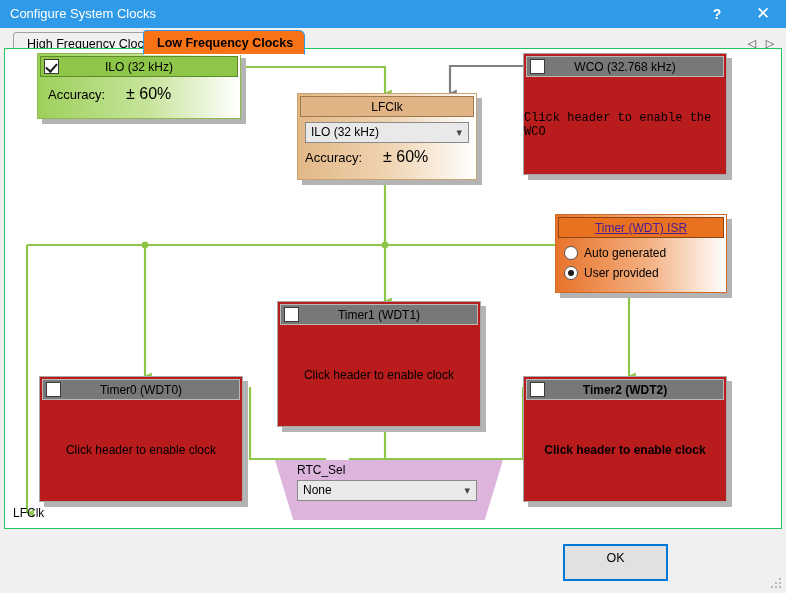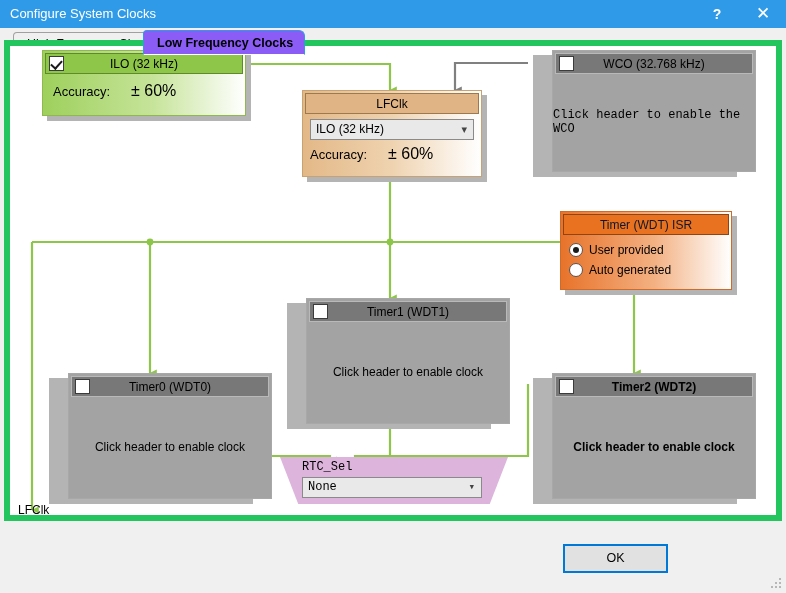--- a/index.html
+++ b/index.html
@@ -80,21 +80,21 @@
   #tab-hfc {
     left: 13px;
     background: #f0f0f0;
     color: #000;
   }
   #tab-lfc {
     left: 143px;
     top: 2px;
     height: 25px;
     line-height: 24px;
-    background: #8b5cf6;
+    background: #f97316;
     border-color: #2f9ae8;
     border-bottom: 1px solid #ffffff;
     font-weight: bold;
     z-index: 4;
   }
   #tab-arrows {
     position: absolute;
     right: 6px; top: 5px;
     width: 36px; height: 20px;
     font-size: 11px;
@@ -108,24 +108,24 @@
     line-height: 20px;
     text-align: center;
     cursor: default;
   }
   #tab-arrow-left  { left: 0; }
   #tab-arrow-right { left: 18px; }
 
   
   #canvas {
     position: absolute;
-    left: 4px; top: 40px;
+    left: 4px; top: 48px;
     width: 778px; height: 481px;
     background: #ffffff;
-    border: 6px solid #22c55e;
+    border: 1px solid #22c55e;
     box-sizing: border-box;
     overflow: hidden;
   }
   #canvas-inner {
     position: absolute;
     left: 0; top: 0;
     width: 776px; height: 479px;
   }
   #wire-layer {
     position: absolute;
@@ -195,21 +195,21 @@
     left: 0; top: 0;
     width: 100%; height: 100%;
     display: flex;
     align-items: center;
     justify-content: center;
     font-size: 12px;
     color: #000000;
   }
 
   
-  .block.gray .block-body { background: #a3a3a3; border-color: #a8a8a8; margin-left: 24px; }
+  .block.gray .block-body { background: #b91c1c; border-color: #a8a8a8; }
   .block.gray .block-header { background: #787878; border-color: #b9b9b9; color: #000; }
 
   
   #blk-ilo .block-body {
     background: linear-gradient(to right, #9ed05c 0%, #c7e49b 55%, #ffffff 100%);
     border-color: #8fb94f;
   }
   #blk-ilo .block-header {
     background: #8ec64a;
     border-color: #5e8a2a;
@@ -226,21 +226,22 @@
     color: #000;
   }
   
   #blk-isr .block-body {
     background: linear-gradient(to right, #e8732a 0%, #f3b183 55%, #ffffff 100%);
     border-color: #cf6a28;
   }
   #blk-isr .block-header {
     background: #e8721f;
     border-color: #8f4411;
-    color: #0f172a;
+    color: #4c1d95;
+    text-decoration: underline;
   }
 
   
   .row {
     display: flex;
     align-items: baseline;
     margin-top: 2px;
   }
   .row .lbl { width: 78px; font-size: 13px; }
   .row .val { font-size: 16px; }
@@ -334,21 +335,21 @@
   
   #footer {
     position: absolute;
     left: 0; top: 534px;
     width: 786px; height: 59px;
     background: #f0f0f0;
   }
   .dlg-btn {
     position: absolute;
     top: 10px;
-    width: 105px; height: 29px;
+    width: 105px; height: 37px;
     line-height: 27px;
     text-align: center;
     font-size: 12.5px;
     background: #e1e1e1;
     border: 1px solid #adadad;
     box-sizing: border-box;
     cursor: default;
     user-select: none;
   }
   #btn-ok {
@@ -488,27 +489,27 @@
       </div>
 
       <div class="block" id="blk-isr" style="left:550px; top:165px; width:172px; height:79px;">
         <div class="block-shadow"></div>
         <div class="block-body">
           <div class="block-header">
             <span>Timer (WDT) ISR</span>
           </div>
           <div style="padding:4px 0 0 8px;">
             <div class="radio-row">
+              <span class="radio"></span>
+              <span>Auto generated</span>
+            </div>
+            <div class="radio-row">
               <span class="radio on"></span>
               <span>User provided</span>
             </div>
-            <div class="radio-row">
-              <span class="radio"></span>
-              <span>Auto generated</span>
-            </div>
           </div>
         </div>
       </div>
 
       <div class="block gray" id="blk-timer1" style="left:272px; top:252px; width:204px; height:126px;">
         <div class="block-shadow"></div>
         <div class="block-body">
           <div class="block-header">
             <span class="hdr-check"></span>
             <span>Timer1 (WDT1)</span>
@@ -538,21 +539,21 @@
           <div class="block-header">
             <span class="hdr-check"></span>
             <span>Timer2 (WDT2)</span>
           </div>
           <div style="position:absolute;left:0;top:21px;width:100%;height:calc(100% - 21px);">
             <div class="disabled-msg">Click header to enable clock</div>
           </div>
         </div>
       </div>
 
-      <div id="blk-rtcsel" style="left:270px; top:411px; width:228px; height:47px;font-family:Liberation Mono, monospace;">
+      <div id="blk-rtcsel" style="left:270px; top:411px; width:228px; height:60px;">
         <div id="rtcsel-shape"></div>
         <div id="rtcsel-title">RTC_Sel</div>
         <div id="rtcsel-combo" class="combo">
           <span>None</span>
           <span class="chev">▾</span>
         </div>
       </div>
 
       <div id="lfclk-out-label">LFClk</div>
 

